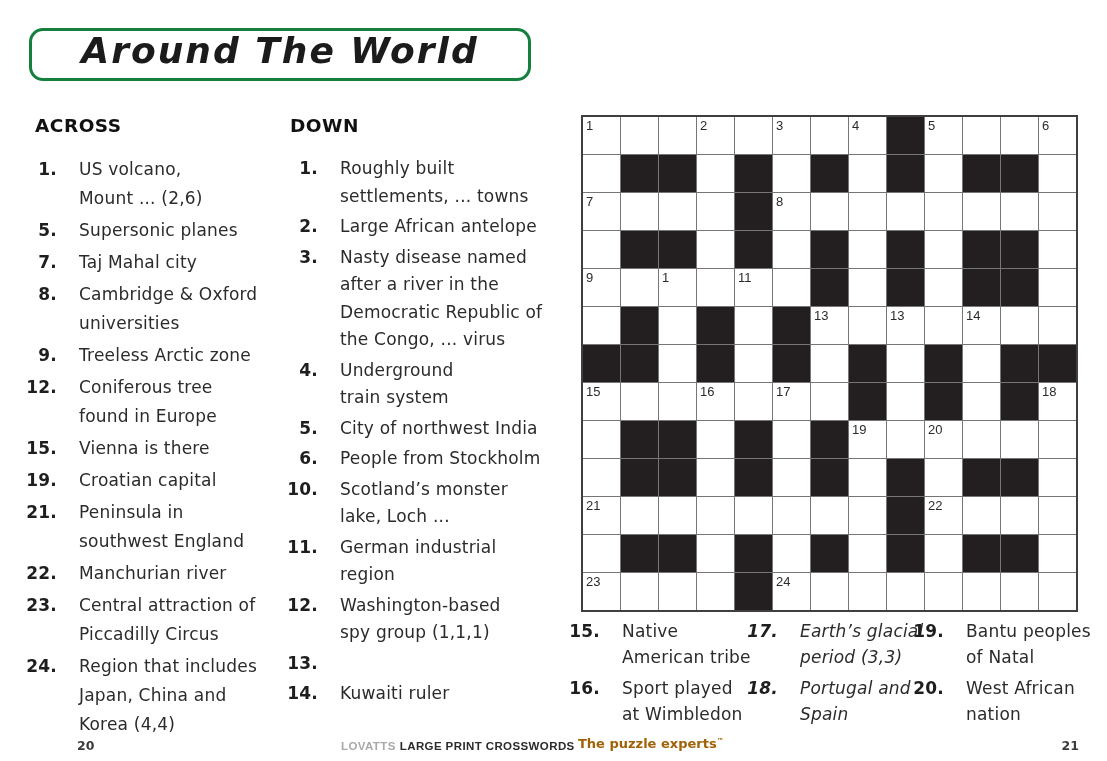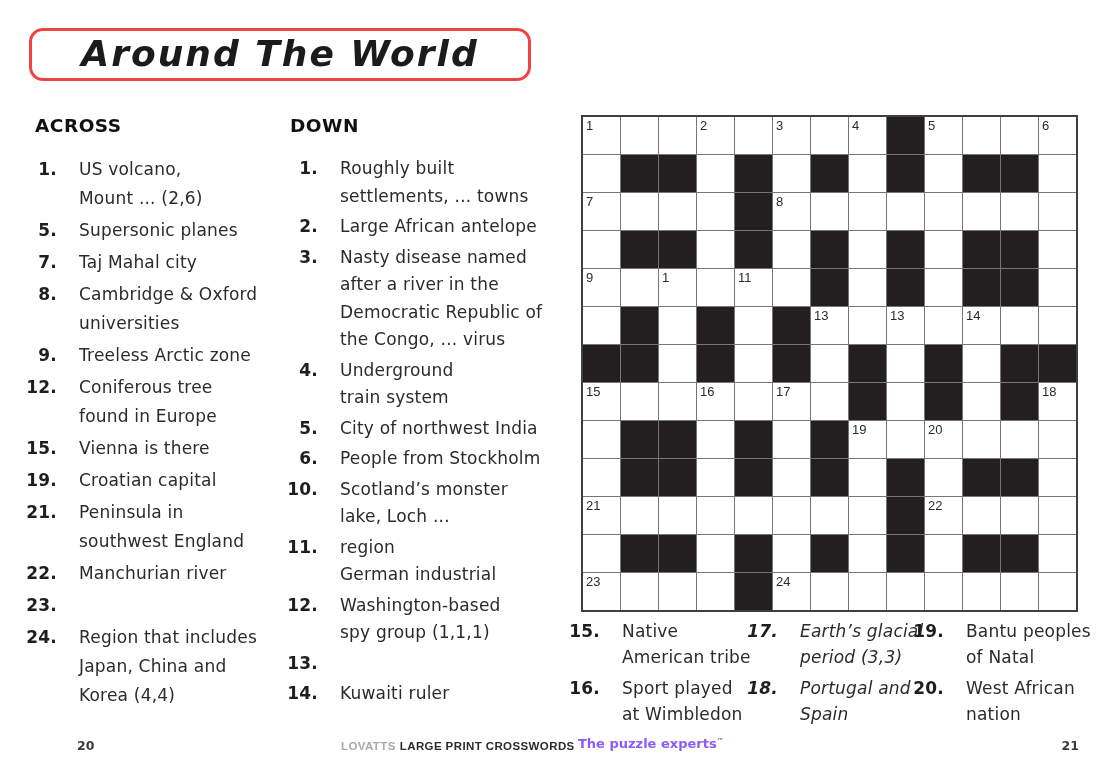--- a/index.html
+++ b/index.html
@@ -3,22 +3,22 @@
 <meta charset="utf-8">
 <style>
   html,body{margin:0;padding:0;background:#e8e8e8;}
   .page{
     position:relative;width:1107px;height:761px;background:#ffffff;
     font-family:"DejaVu Sans",sans-serif;color:#2b2b2b;overflow:hidden;
   }
   
   .title-box{
     position:absolute;left:29px;top:28px;width:496px;height:47px;
-    border:3px solid #ef4444;border-radius:14px;
-    display:flex;align-items:center;justify-content:center;background:#fff;
+    border:3px solid #15803d;border-radius:14px;
+    display:flex;justify-content:center;background:#fff;
   }
   .title-text{
     font-size:36px;font-weight:bold;font-style:italic;letter-spacing:2px;
     color:#1b1b1b;white-space:nowrap;transform:translateY(-1px);
   }
   
   .clue-col{position:absolute;top:115px;}
   .across-col{left:23px;}
   .down-col{left:278px;}
   .clue-heading{
@@ -48,21 +48,21 @@
   .bottom-col{position:absolute;top:618px;}
   .bottom-col .clue{line-height:26px;margin-bottom:5px;font-size:17px;}
   .bottom-col .num{width:34px;}
   
   .footer-item{position:absolute;font-weight:bold;}
   .page-num-left{left:77px;top:738px;font-size:12.5px;color:#3a3a3a;}
   .brand{left:317px;top:740px;font-size:11.5px;letter-spacing:.4px;
          font-family:"Liberation Sans",sans-serif;}
   .brand .light{color:#a9a9a9;padding-left:24px;}
   .brand .dark{color:#2b2b2b;margin-left:4px;margin-top:24px;}
-  .tagline{left:578px;top:736px;font-size:13px;color:#8b5cf6;}
+  .tagline{left:578px;top:736px;font-size:13px;color:#a16207;}
   .tagline sup{font-size:7px;}
   .page-num-right{right:28px;top:738px;font-size:12.5px;color:#3a3a3a;}
 </style>
 </head>
 <body>
 
 <div class="page">
 
   <div class="title-box">
     <span class="title-text">Around The World</span>
@@ -130,20 +130,24 @@
           </div>
         </div>
         <div class="clue">
           <span class="num">22.</span>
           <div class="text">
             <div>Manchurian river</div>
           </div>
         </div>
         <div class="clue">
           <span class="num">23.</span>
+          <div class="text">
+            <div>Central attraction of</div>
+            <div>Piccadilly Circus</div>
+          </div>
         </div>
         <div class="clue">
           <span class="num">24.</span>
           <div class="text">
             <div>Region that includes</div>
             <div>Japan, China and</div>
             <div>Korea (4,4)</div>
           </div>
         </div>
       </div>
@@ -196,22 +200,22 @@
         <div class="clue">
           <span class="num">10.</span>
           <div class="text">
             <div>Scotland’s monster</div>
             <div>lake, Loch ...</div>
           </div>
         </div>
         <div class="clue">
           <span class="num">11.</span>
           <div class="text">
+            <div>German industrial</div>
             <div>region</div>
-            <div>German industrial</div>
           </div>
         </div>
         <div class="clue">
           <span class="num">12.</span>
           <div class="text">
             <div>Washington-based</div>
             <div>spy group (1,1,1)</div>
           </div>
         </div>
         <div class="clue">

